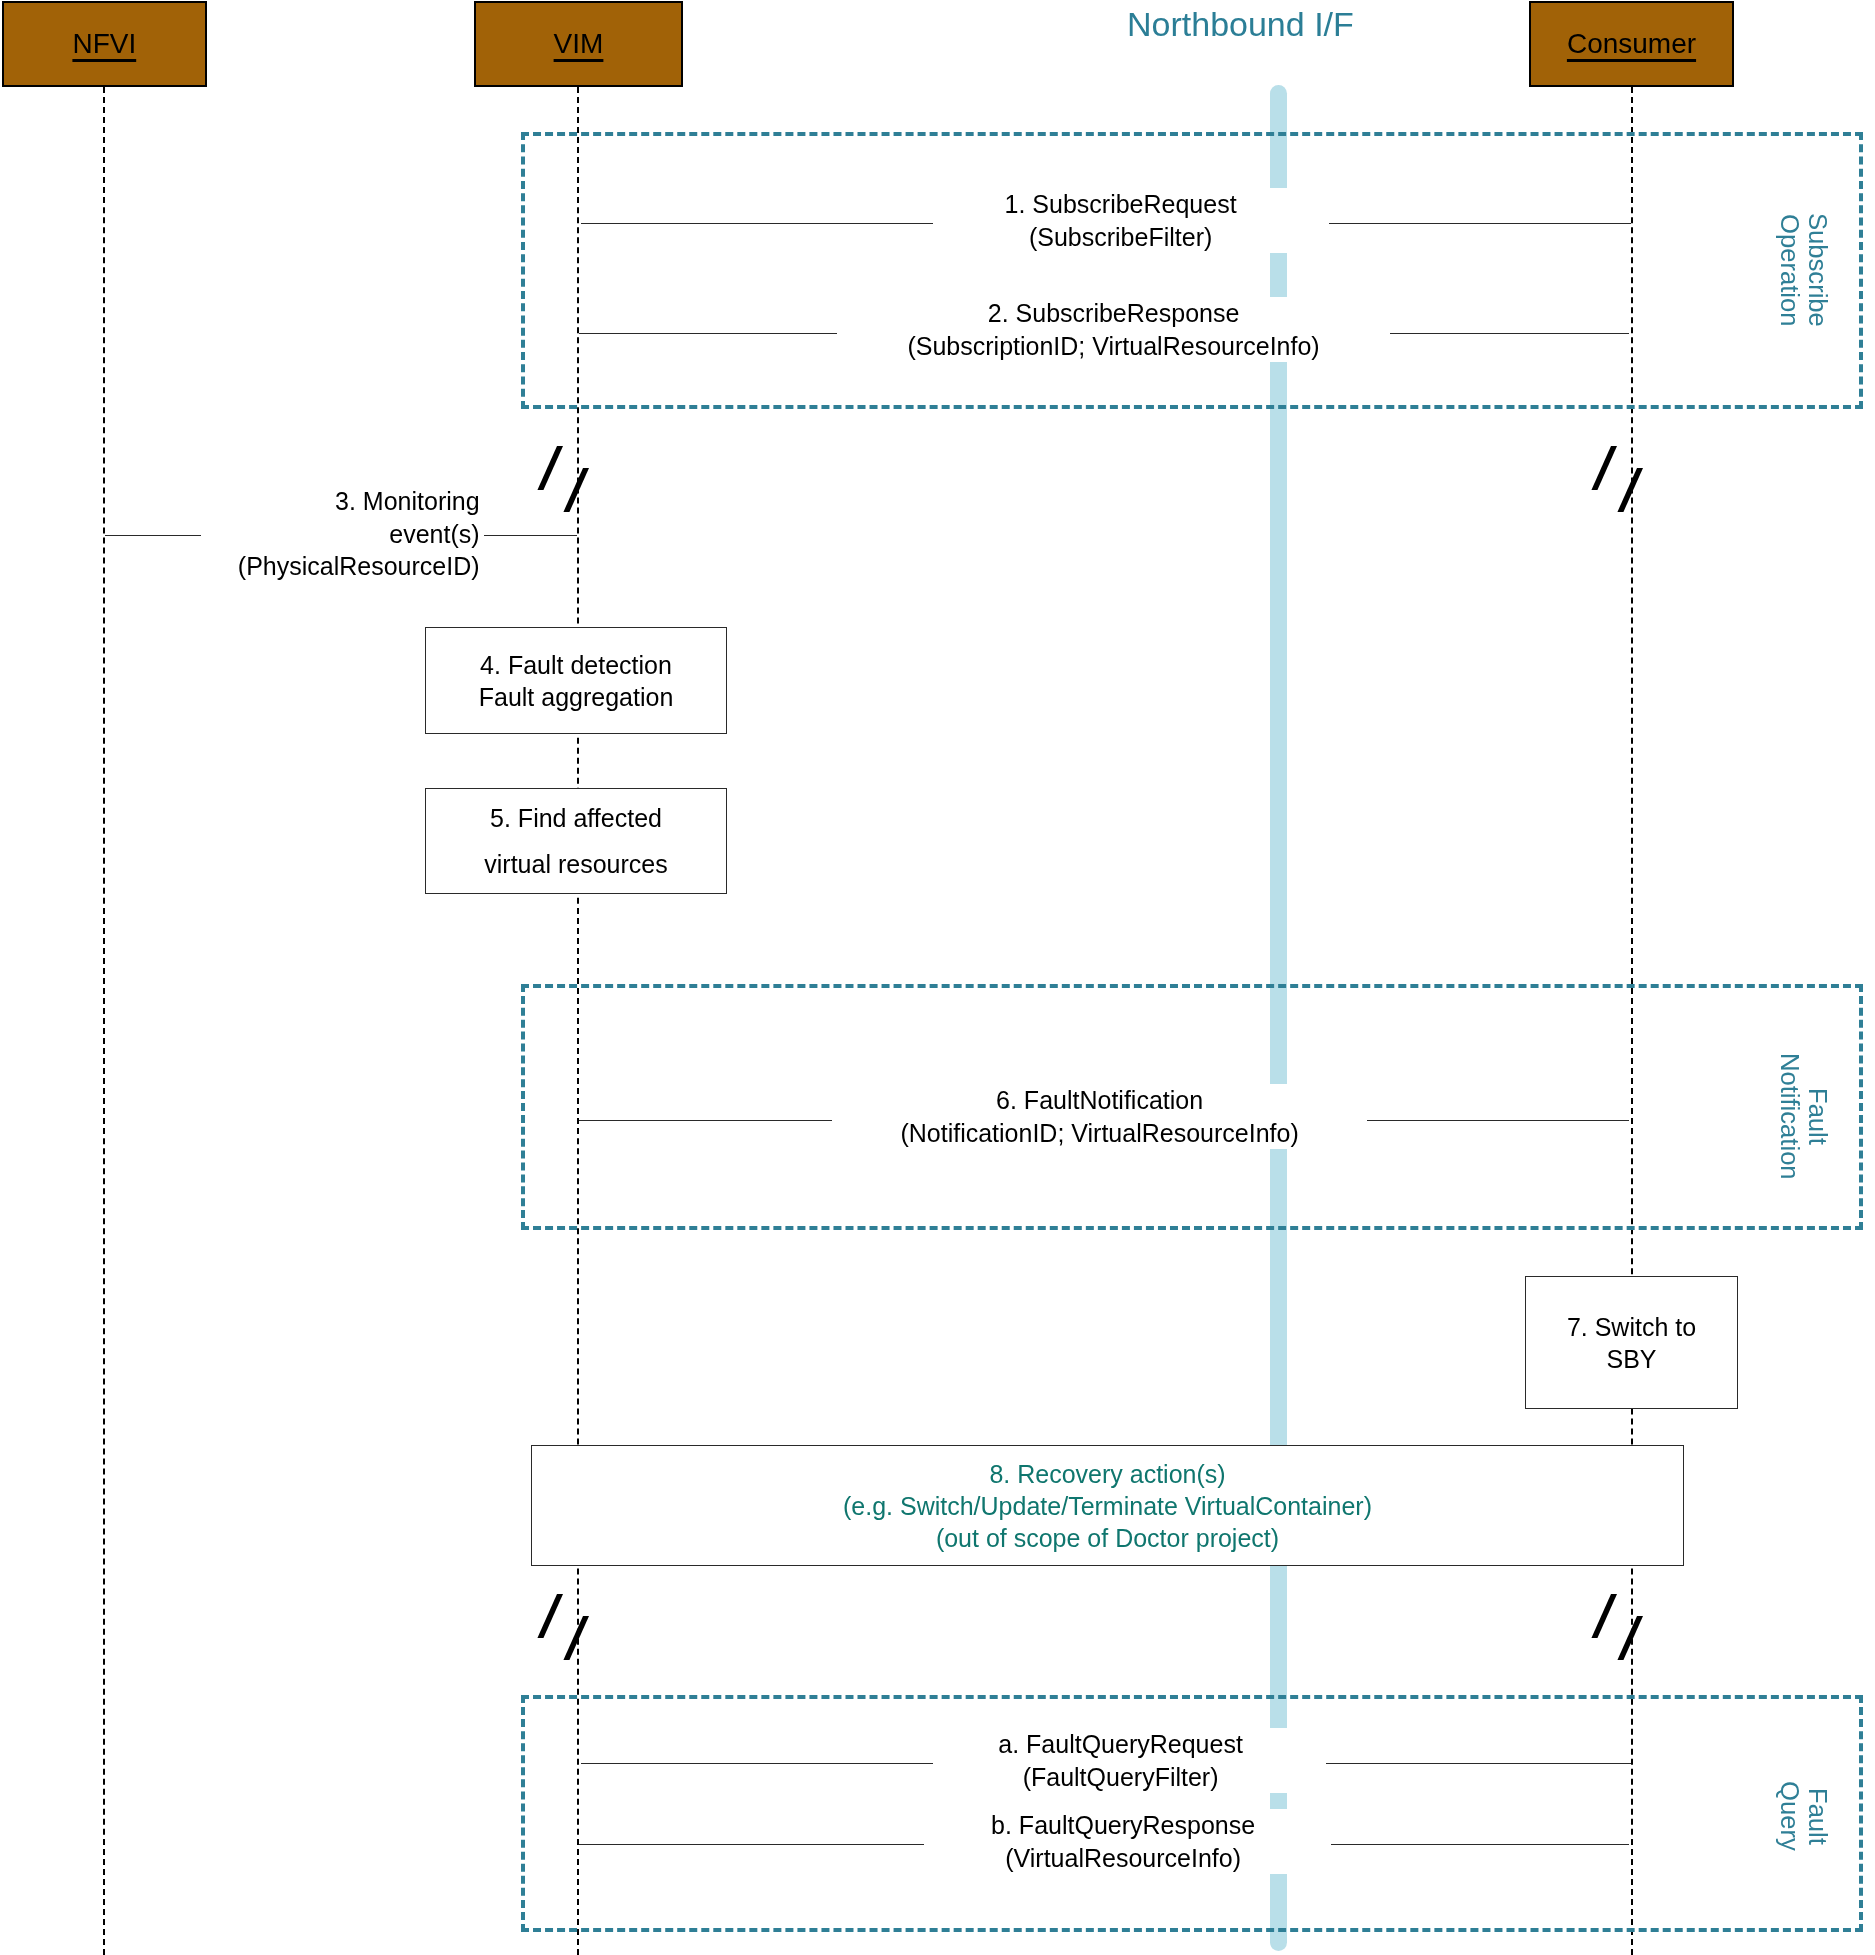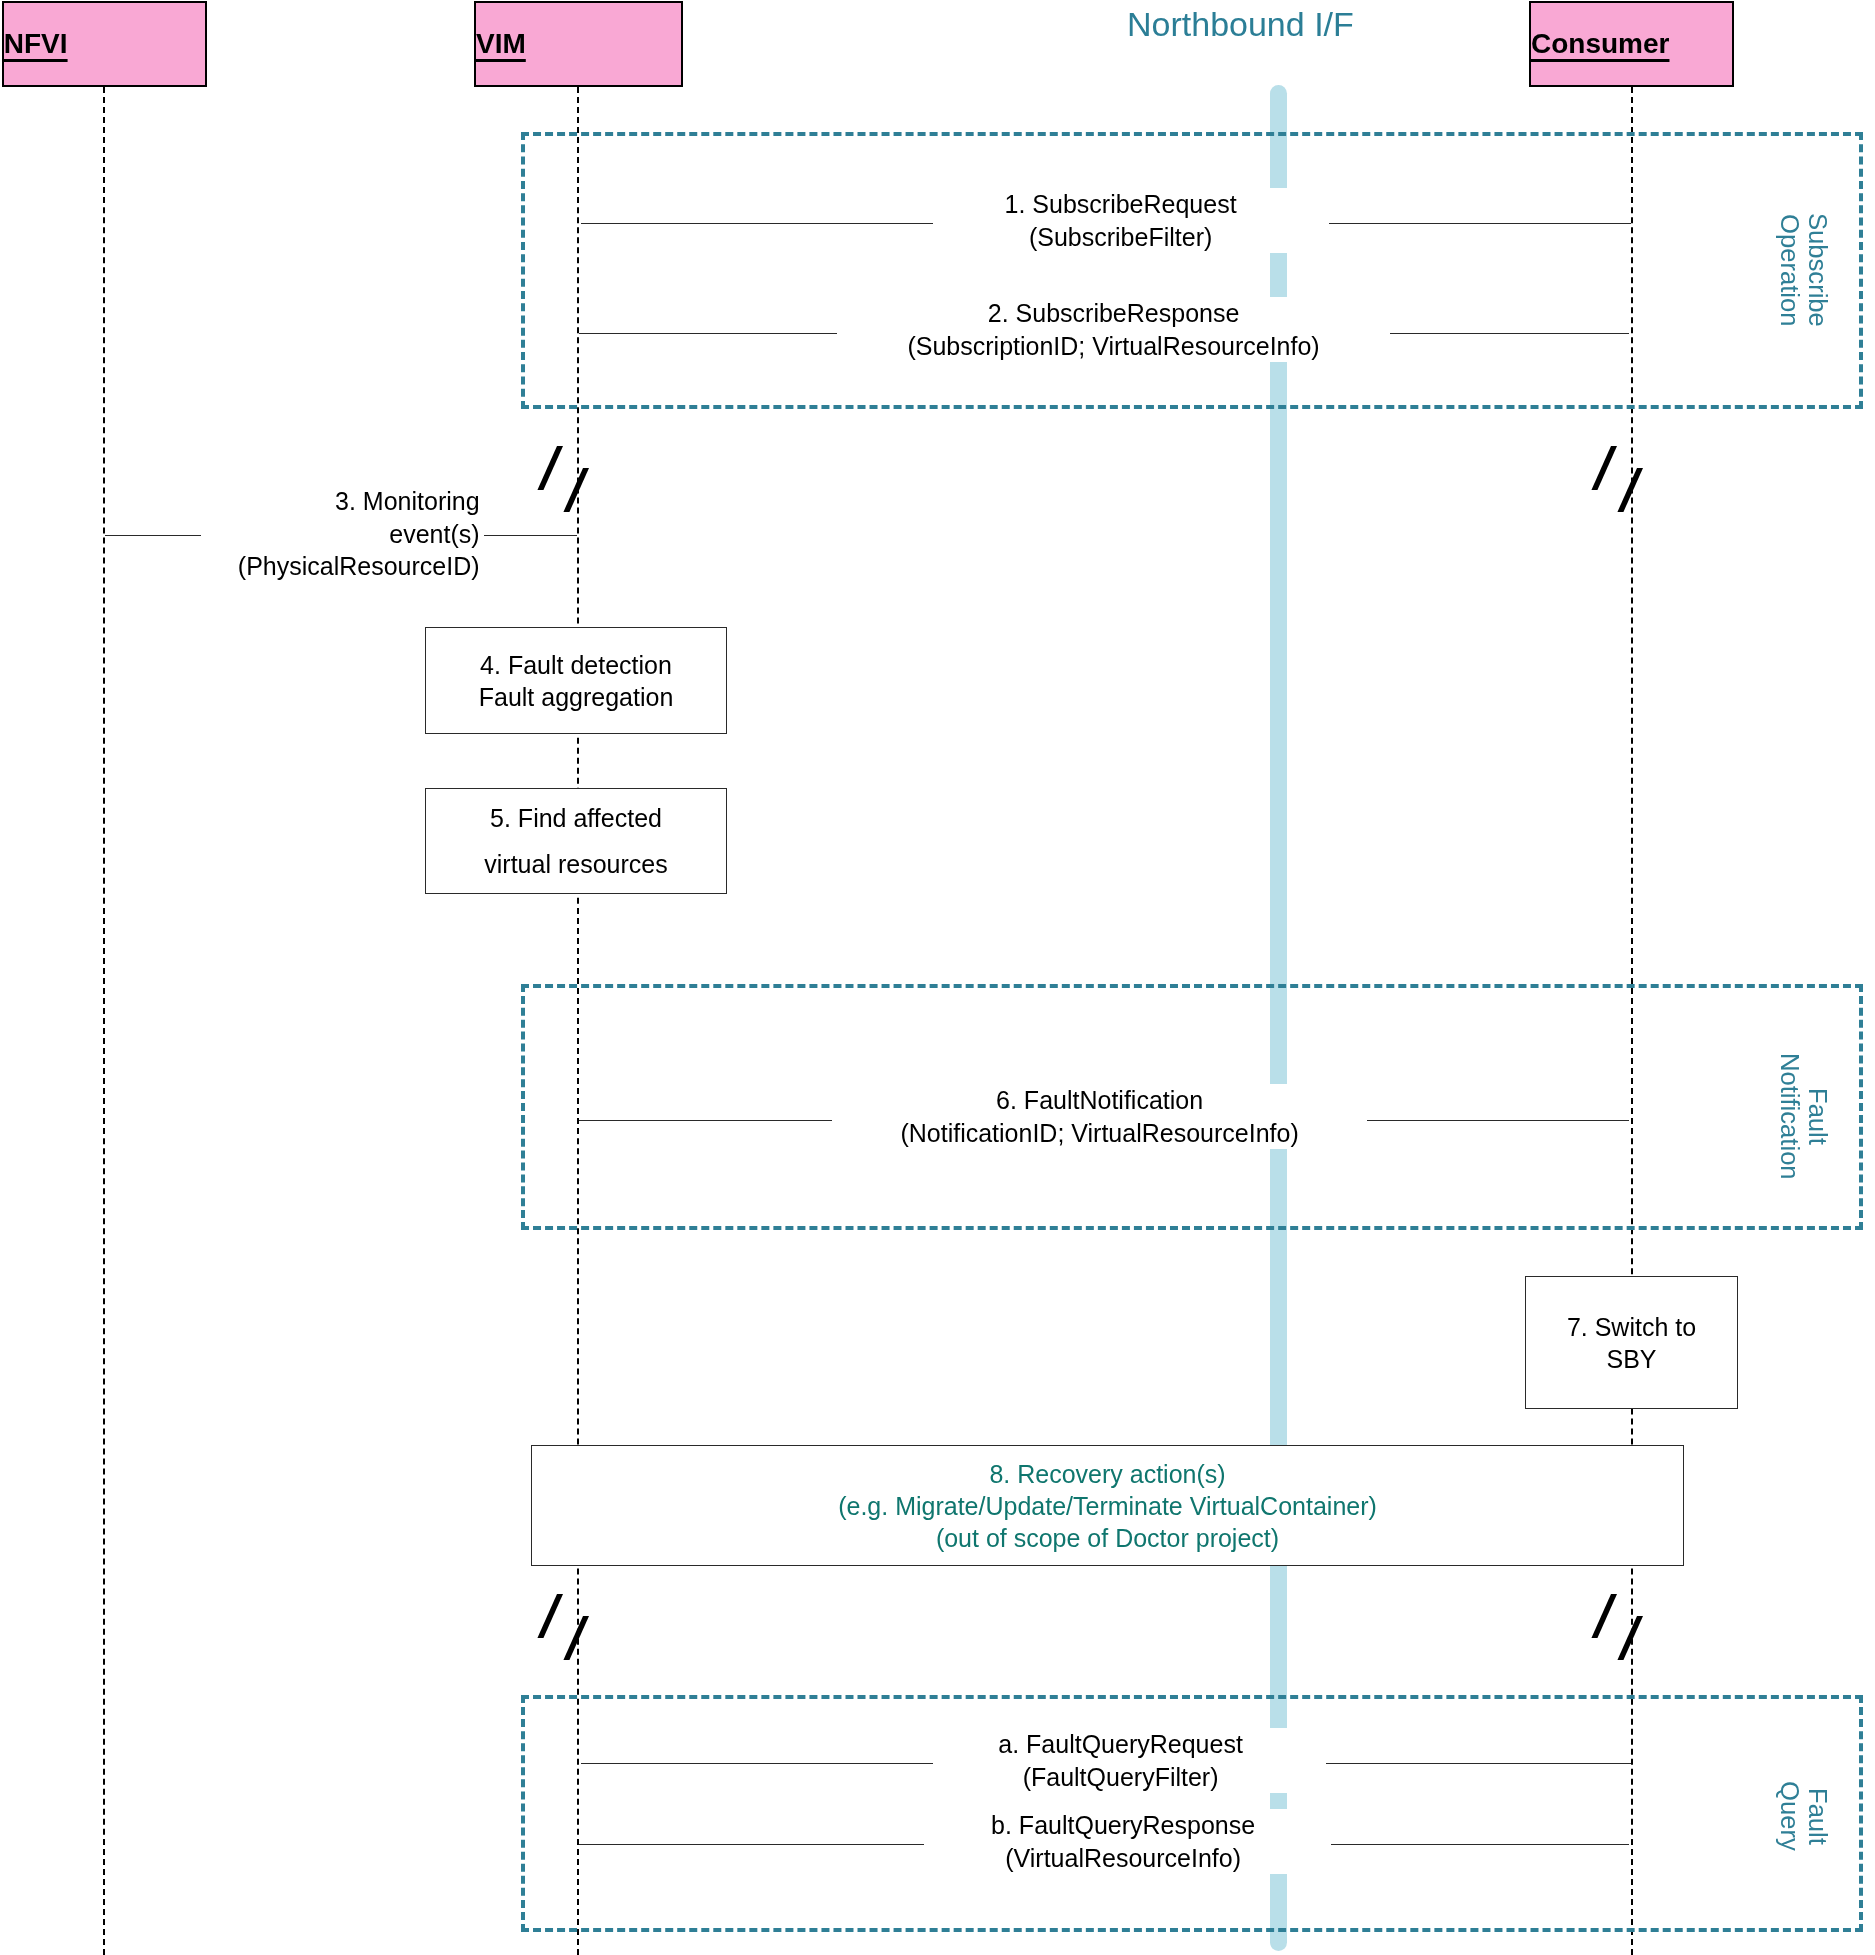--- a/index.html
+++ b/index.html
@@ -1,21 +1,21 @@
 <!DOCTYPE html>
 <html style="font-size:7.3px"><head>
 <meta charset="utf-8">
 <style>
   html,body{margin:0;padding:0;background:#ffffff;}
   body{font-family:"Liberation Sans", sans-serif;}
   #stage{position:relative;width:1875px;height:1955px;background:#fff;overflow:hidden;}
 
   
-  .actor-box{position:absolute;background:#f9a8d4;border:2.3px solid #000;box-sizing:border-box;
-             display:flex;align-items:center;font-weight:bold;}
+  .actor-box{position:absolute;background:#a16207;border:2.3px solid #000;box-sizing:border-box;
+             display:flex;align-items:center;justify-content:center;}
   .actor-label{font-size:28px;color:#000;text-decoration:underline;text-underline-offset:6.4px;
                text-decoration-thickness:3.2px;white-space:nowrap;}
 
   
   .lifeline{position:absolute;width:0;border-left:2.3px dashed #000;}
 
   
   .nbi-bar{position:absolute;background:#b9dfe9;border-radius:18.3px 18.3px 18.3px 18.3px;}
   .nbi-title{position:absolute;color:#2b7e96;font-size:34px;white-space:nowrap;}
 
@@ -123,21 +123,21 @@
   <div class="msg-label" style="left:832px;top:1084px;width:526px;">6. FaultNotification
 (NotificationID; VirtualResourceInfo)</div>
 
   <div class="proc-box" style="left:1525px;top:1276px;width:213px;height:133px;">
     <span>7. Switch to</span>
     <span>SBY</span>
   </div>
 
   <div class="proc-box muted" style="left:531px;top:1445px;width:1153px;height:121px;">
     <span>8. Recovery action(s)</span>
-    <span>(e.g. Migrate/Update/Terminate VirtualContainer)</span>
+    <span>(e.g. Switch/Update/Terminate VirtualContainer)</span>
     <span>(out of scope of Doctor project)</span>
   </div>
 
   <div class="brk" style="left:547px;top:1594px;width:78px;height:69px;">
     <i style="left:10px;top:0;height:44px;"></i>
     <i style="left:36px;top:22px;height:44px;"></i>
   </div>
   <div class="brk" style="left:1601px;top:1594px;width:78px;height:69px;">
     <i style="left:10px;top:0;height:44px;"></i>
     <i style="left:36px;top:22px;height:44px;"></i>

